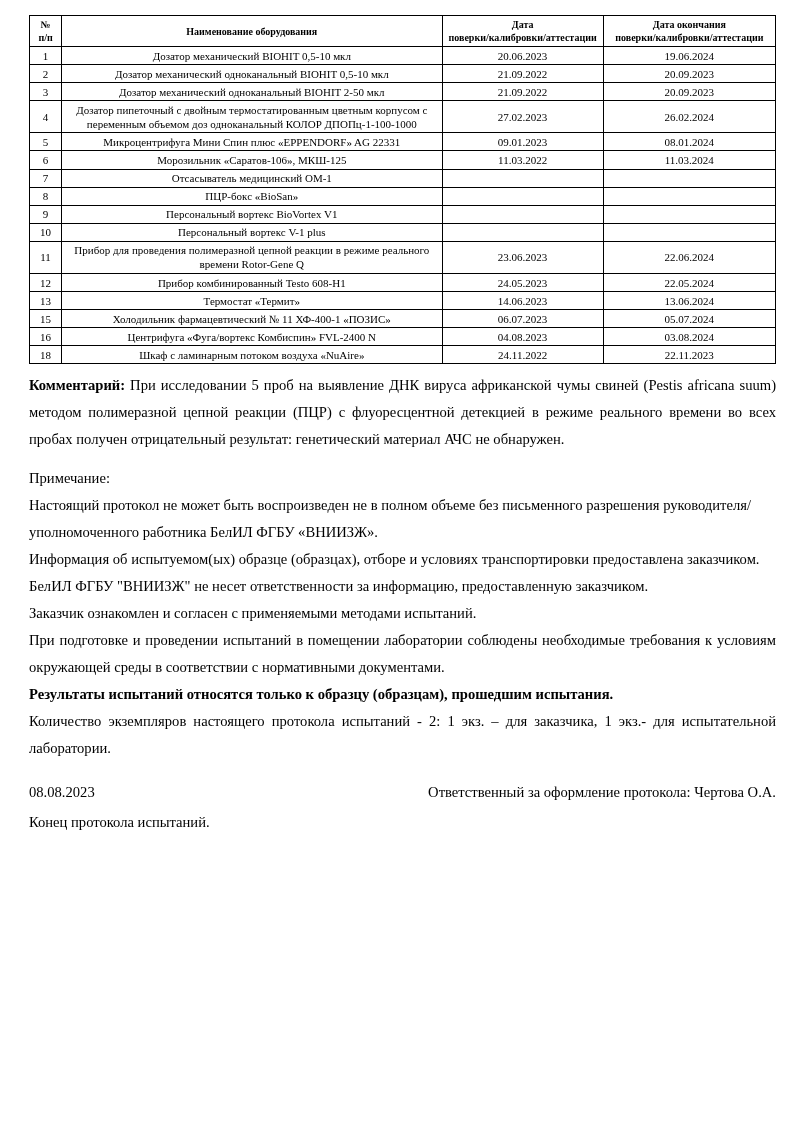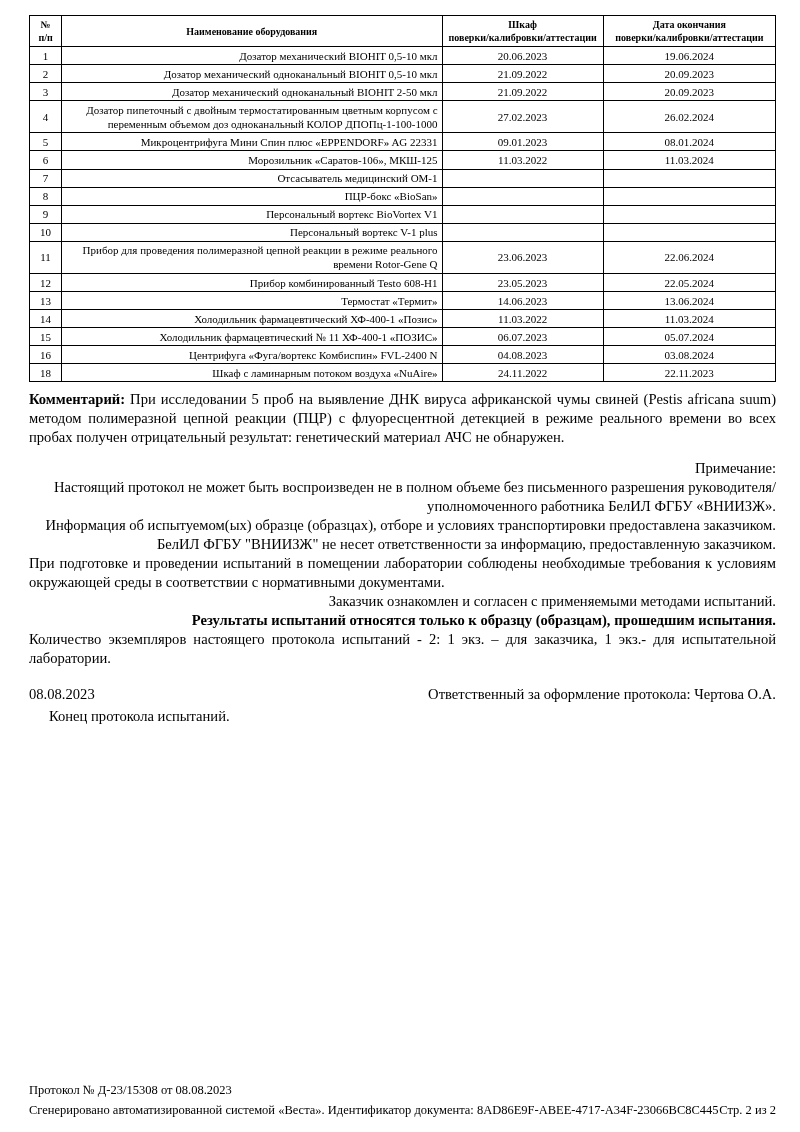--- a/index.html
+++ b/index.html
@@ -36,39 +36,39 @@
     padding: 2px 2px;
   }
   table.equip th .hline { white-space: nowrap; overflow: hidden; }
   table.equip td {
     font-size: 11px;
     line-height: 1.28;
     padding: 1.5px 4px;
     height: 17px;
   }
   td.c-num  { text-align: center; }
-  td.c-name { text-align: right; padding-left: 7px; }
+  td.c-name { text-align: center; padding-left: 7px; }
   td.c-date { text-align: center; }
 
   
-  .bodytext { font-size: 14.6px; line-height: 19px; }
+  .bodytext { font-size: 14.6px; line-height: 27px; }
   .comment  { margin-top: 8px; text-align: justify; }
   .comment .runin { font-weight: bold; }
   .notes    { margin-top: 12px; }
-  .note-line { text-align: right; }
+  .note-line { text-align: left; }
   .note-just { text-align: justify; }
   .note-bold { font-weight: bold; }
 
   .signoff {
     margin-top: 17px;
     display: flex;
     justify-content: space-between;
     align-items: flex-start;
   }
-  .end-line { margin-top: 3px; margin-left: 20px; }
+  .end-line { margin-top: 3px; }
 
   
   .footer {
     position: absolute;
     left: 29px;
     right: 24px;
     bottom: 12px;
     font-size: 12.5px;
     line-height: 20px;
   }
@@ -92,21 +92,21 @@
         <col style="width:23.1%">
       </colgroup>
       <thead>
         <tr>
           <th>
             <div class="hline">№</div>
             <div class="hline">п/п</div>
           </th>
           <th>Наименование оборудования</th>
           <th>
-            <div class="hline">Шкаф</div>
+            <div class="hline">Дата</div>
             <div class="hline">поверки/калибровки/аттестации</div>
           </th>
           <th>
             <div class="hline">Дата окончания</div>
             <div class="hline">поверки/калибровки/аттестации</div>
           </th>
         </tr>
       </thead>
       <tbody>
 
@@ -183,37 +183,31 @@
           <tr>
             <td class="c-num">11</td>
             <td class="c-name">Прибор для проведения полимеразной цепной реакции в режиме реального времени Rotor-Gene Q</td>
             <td class="c-date">23.06.2023</td>
             <td class="c-date">22.06.2024</td>
           </tr>
 
           <tr>
             <td class="c-num">12</td>
             <td class="c-name">Прибор комбинированный Testo 608-H1</td>
-            <td class="c-date">23.05.2023</td>
+            <td class="c-date">24.05.2023</td>
             <td class="c-date">22.05.2024</td>
           </tr>
 
           <tr>
             <td class="c-num">13</td>
             <td class="c-name">Термостат «Термит»</td>
             <td class="c-date">14.06.2023</td>
             <td class="c-date">13.06.2024</td>
           </tr>
 
-          <tr>
-            <td class="c-num">14</td>
-            <td class="c-name">Холодильник фармацевтический ХФ-400-1 «Позис»</td>
-            <td class="c-date">11.03.2022</td>
-            <td class="c-date">11.03.2024</td>
-          </tr>
 
           <tr>
             <td class="c-num">15</td>
             <td class="c-name">Холодильник фармацевтический № 11 ХФ-400-1 «ПОЗИС»</td>
             <td class="c-date">06.07.2023</td>
             <td class="c-date">05.07.2024</td>
           </tr>
 
           <tr>
             <td class="c-num">16</td>
@@ -232,33 +226,26 @@
         </tbody>
     </table>
 
     <p class="bodytext comment"><span class="runin">Комментарий:</span><span> При исследовании 5 проб на выявление ДНК вируса африканской чумы свиней (Pestis africana suum) методом полимеразной цепной реакции (ПЦР) с флуоресцентной детекцией в режиме реального времени во всех пробах получен отрицательный результат: генетический материал АЧС не обнаружен.</span></p>
 
     <div class="bodytext notes">
       <div class="note-line">Примечание:</div>
       <div class="note-line">Настоящий протокол не может быть воспроизведен не в полном объеме без письменного разрешения руководителя/уполномоченного работника БелИЛ ФГБУ «ВНИИЗЖ».</div>
       <div class="note-line">Информация об испытуемом(ых) образце (образцах), отборе и условиях транспортировки предоставлена заказчиком.</div>
       <div class="note-line">БелИЛ ФГБУ "ВНИИЗЖ" не несет ответственности за информацию, предоставленную заказчиком.</div>
+      <div class="note-line">Заказчик ознакомлен и согласен с применяемыми методами испытаний.</div>
       <div class="note-line note-just">При подготовке и проведении испытаний в помещении лаборатории соблюдены необходимые требования к условиям окружающей среды в соответствии с нормативными документами.</div>
-      <div class="note-line">Заказчик ознакомлен и согласен с применяемыми методами испытаний.</div>
       <div class="note-line note-bold">Результаты испытаний относятся только к образцу (образцам), прошедшим испытания.</div>
       <div class="note-line note-just">Количество экземпляров настоящего протокола испытаний - 2: 1 экз. – для заказчика, 1 экз.- для испытательной лаборатории.</div>
     </div>
 
     <div class="bodytext signoff">
       <span>08.08.2023</span>
       <span>Ответственный за оформление протокола: Чертова О.А.</span>
     </div>
     <div class="bodytext end-line">Конец протокола испытаний.</div>
   </div>
 
-  <div class="footer">
-    <div>Протокол № Д-23/15308 от 08.08.2023</div>
-    <div class="footer-row2">
-      <span>Сгенерировано автоматизированной системой «Веста». Идентификатор документа: 8AD86E9F-ABEE-4717-A34F-23066BC8C445</span>
-      <span>Стр. 2 из 2</span>
-    </div>
-  </div>
 </div>
 
 </body></html>

